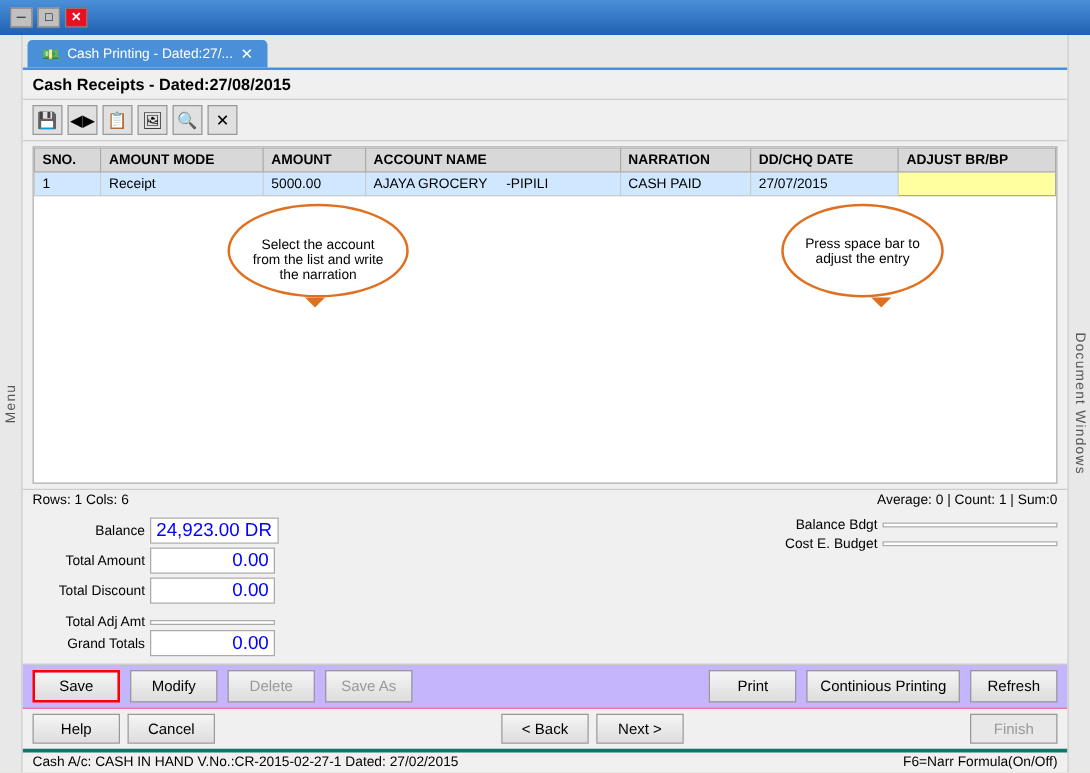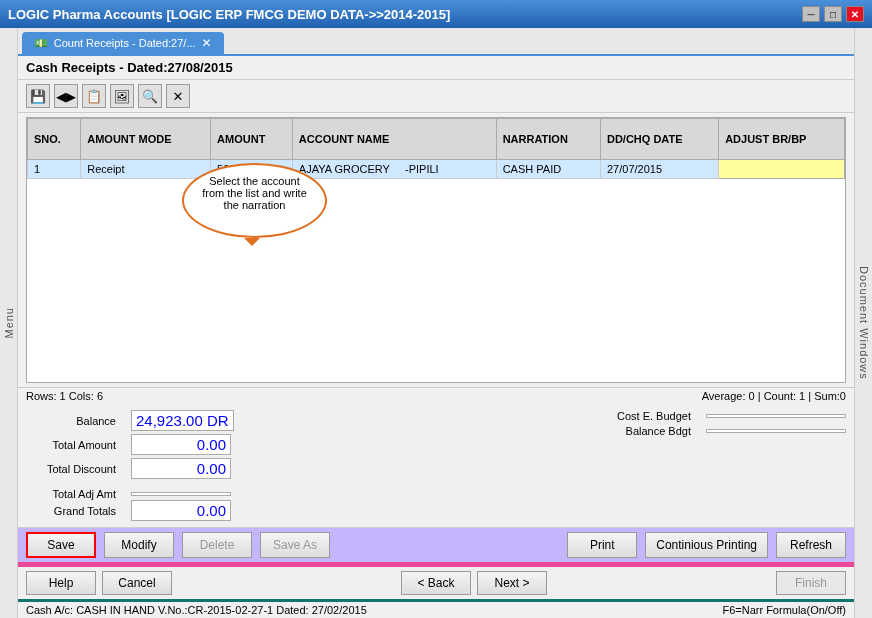--- a/index.html
+++ b/index.html
@@ -135,21 +135,21 @@
       position: relative;
     }
     table {
       width: 100%;
       border-collapse: collapse;
       font-size: 11px;
     }
     thead th {
       background: #d8d8d8;
       border: 1px solid #aaa;
-      padding: 14px 6px;
+      padding: 3px 6px;
       text-align: left;
       font-weight: bold;
       font-size: 11px;
     }
     tbody td {
       border: 1px solid #ccc;
       padding: 3px 6px;
       background: white;
     }
     tbody tr.selected td {
@@ -168,21 +168,21 @@
       border-radius: 50%;
       padding: 10px 14px;
       font-size: 11px;
       text-align: center;
       color: #000;
       pointer-events: none;
     }
     .callout1 {
       left: 155px; top: 45px;
       width: 145px; height: 75px;
-      display: flex; align-items: flex-start; justify-content: center;
+      display: flex; align-items: flex-end; justify-content: center;
     }
     .callout2 {
       right: 90px; top: 45px;
       width: 130px; height: 75px;
       display: flex; align-items: center; justify-content: center;
     }
     
     .callout::before {
       content: '';
       position: absolute;
@@ -210,21 +210,21 @@
     }
 
     
     .summary-area {
       background: #f0f0f0;
       padding: 6px 8px;
       display: flex;
       gap: 20px;
     }
     .summary-left, .summary-right { display: flex; flex-direction: column; gap: 3px; }
-    .summary-row { display: flex; align-items: center; gap: 15px; }
+    .summary-row { display: flex; align-items: center; gap: 4px; }
     .summary-label { font-size: 11px; width: 90px; text-align: right; }
     .summary-value {
       border: 1px solid #aaa;
       background: white;
       padding: 1px 4px;
       min-width: 100px;
       font-size: 15px;
       text-align: right;
     }
     .summary-value.blue { color: blue; }
@@ -251,21 +251,21 @@
     }
     .action-btn:disabled { color: #999; }
     .spacer { flex: 1; }
 
     
     .nav-row {
       background: #f0f0f0;
       padding: 4px 8px;
       display: flex;
       gap: 6px;
-      border-top: 5px solid #ec4899;
+      border-top: 1px solid #ec4899;
     }
     .nav-btn {
       min-width: 70px;
       padding: 4px 10px;
       border: 1px solid #999;
       background: linear-gradient(to bottom, #f5f5f5, #ddd);
       cursor: pointer;
       font-size: 12px;
     }
     .nav-btn:disabled { color: #999; background: #e8e8e8; }
@@ -277,21 +277,20 @@
       padding: 2px 8px;
       display: flex;
       justify-content: space-between;
       font-size: 11px;
     }
   </style>
 </head>
 <body>
 
 <div class="title-bar">
-  <span>LOGIC Pharma Accounts  [LOGIC ERP FMCG DEMO DATA-&gt;&gt;2014-2015]</span>
   <div class="title-bar-controls">
     <div class="title-btn">─</div>
     <div class="title-btn">□</div>
     <div class="title-btn close">✕</div>
   </div>
 </div>
 
 <div class="main-window">
 
   <div class="side-menu">
@@ -300,21 +299,21 @@
 
   <div class="doc-side">
     <span class="doc-side-text">Document Windows</span>
   </div>
 
   <div class="content">
 
     <div class="tab-bar">
       <div class="tab">
         <span style="color:#aee; font-size:11px;">💵</span>
-        <span>Count Receipts - Dated:27/...</span>
+        <span>Cash Printing - Dated:27/...</span>
         <span class="tab-close">✕</span>
       </div>
     </div>
 
     <div class="form-header">
       <span>Cash Receipts - Dated:27/08/2015</span>
     </div>
 
     <div class="toolbar">
       <button class="tool-btn">💾</button>
@@ -348,20 +347,23 @@
             <td>27/07/2015</td>
             <td class="adjust-cell"></td>
           </tr>
         </tbody>
       </table>
 
       <div class="callout callout1">
         <span>Select the account from the list and write the narration</span>
       </div>
 
+      <div class="callout callout2">
+        <span>Press space bar to adjust the entry</span>
+      </div>
     </div>
 
     <div class="row-col-info">
       <span>Rows: 1  Cols: 6</span>
       <span>Average: 0 | Count: 1 | Sum:0</span>
     </div>
 
     <div class="summary-area">
       <div class="summary-left">
         <div class="summary-row">
@@ -385,25 +387,25 @@
             <span class="summary-label">Grand Totals</span>
             <span class="summary-value blue">0.00</span>
           </div>
         </div>
       </div>
 
       <div style="flex:1"></div>
 
       <div class="summary-right">
         <div class="summary-row">
+          <span class="summary-label">Balance Bdgt</span>
+          <span class="summary-value" style="min-width:140px;"></span>
+        </div>
+        <div class="summary-row">
           <span class="summary-label">Cost E. Budget</span>
-          <span class="summary-value" style="min-width:140px;"></span>
-        </div>
-        <div class="summary-row">
-          <span class="summary-label">Balance Bdgt</span>
           <span class="summary-value" style="min-width:140px;"></span>
         </div>
       </div>
     </div>
 
     <div class="action-row">
       <button class="action-btn save-btn">Save</button>
       <button class="action-btn">Modify</button>
       <button class="action-btn" disabled="">Delete</button>
       <button class="action-btn" disabled="">Save As</button>

